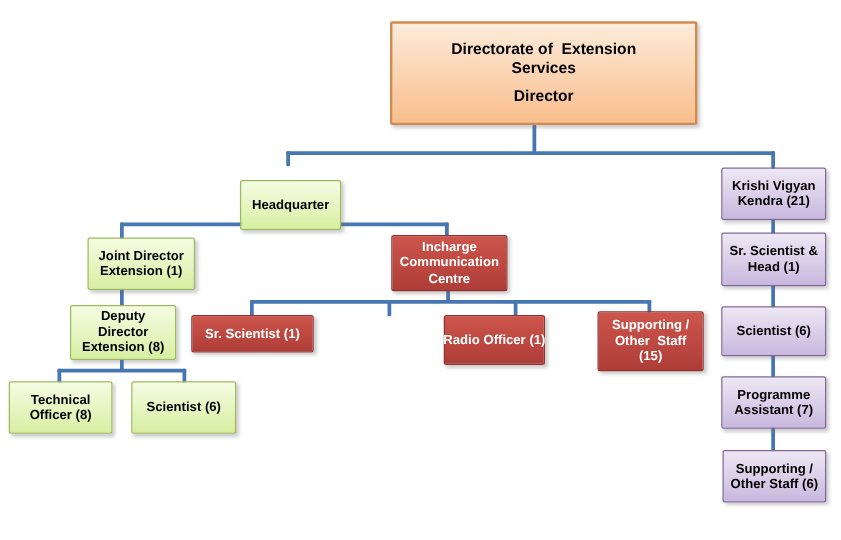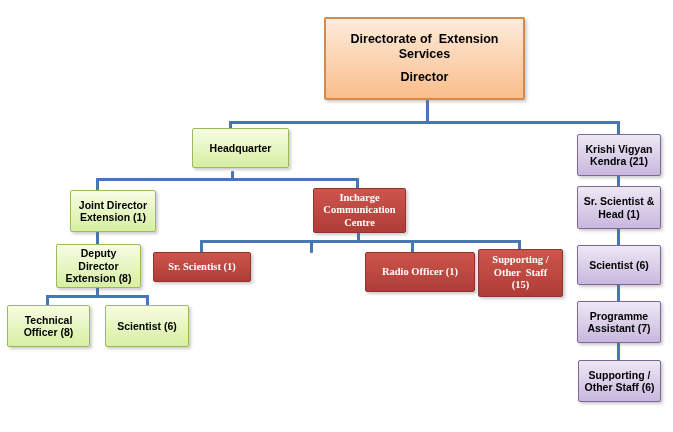--- a/index.html
+++ b/index.html
@@ -36,21 +36,20 @@
     border:2px solid #D18A50;
   }
   .green{
     background:linear-gradient(#F6FCE3,#D7EFA2);
     border:1.5px solid #9BBB59;
   }
   .red{
     background:linear-gradient(#CD554C,#AE3D37);
     border:1.5px solid #8E3330;
     color:#ffffff;
-    font-family:Liberation Serif, serif;
   }
   .purple{
     background:linear-gradient(#EDE8F4,#C9B7DE);
     border:1.5px solid #7E6699;
   }
   .director-title{font-size:12.5px;margin-bottom:8px;}
   .director-role{font-size:12.5px;}
 </style>
 </head>
 <body>
@@ -78,27 +77,27 @@
   <div class="conn" style="left:200px;top:240px;width:3px;height:13px"></div>
   <div class="conn" style="left:310px;top:240px;width:3px;height:13px"></div>
   <div class="conn" style="left:411px;top:240px;width:3px;height:13px"></div>
   <div class="conn" style="left:518px;top:240px;width:3px;height:10px"></div>
 
   <div class="conn" style="left:617px;top:175px;width:3px;height:12px"></div>
   <div class="conn" style="left:617px;top:228px;width:3px;height:18px"></div>
   <div class="conn" style="left:617px;top:284px;width:3px;height:18px"></div>
   <div class="conn" style="left:617px;top:342px;width:3px;height:19px"></div>
 
-  <div class="node orange" style="left:324px;top:17px;width:201px;height:83px">
+  <div class="node orange" style="left:312px;top:17px;width:246px;height:83px">
     <span class="director-title">Directorate of  Extension
 Services</span>
     <span class="director-role">Director</span>
   </div>
 
-  <div class="node green" style="left:192px;top:128px;width:97px;height:40px">
+  <div class="node green" style="left:192px;top:144px;width:81px;height:40px">
     <span>Headquarter</span>
   </div>
 
   <div class="node purple" style="left:577px;top:134px;width:84px;height:42px">
     <span>Krishi Vigyan
 Kendra (21)</span>
   </div>
 
   <div class="node green" style="left:70px;top:190px;width:86px;height:42px">
     <span>Joint Director
@@ -120,21 +119,21 @@
     <span>Deputy
 Director
 Extension (8)</span>
   </div>
 
   <div class="node red" style="left:153px;top:252px;width:98px;height:30px">
     <span>Sr. Scientist (1)</span>
   </div>
 
 
-  <div class="node red" style="left:365px;top:252px;width:110px;height:40px">
+  <div class="node red" style="left:355px;top:252px;width:81px;height:40px">
     <span>Radio Officer (1)</span>
   </div>
 
   <div class="node red" style="left:478px;top:249px;width:85px;height:48px">
     <span>Supporting /
 Other  Staff
 (15)</span>
   </div>
 
   <div class="node purple" style="left:577px;top:245px;width:84px;height:40px">

